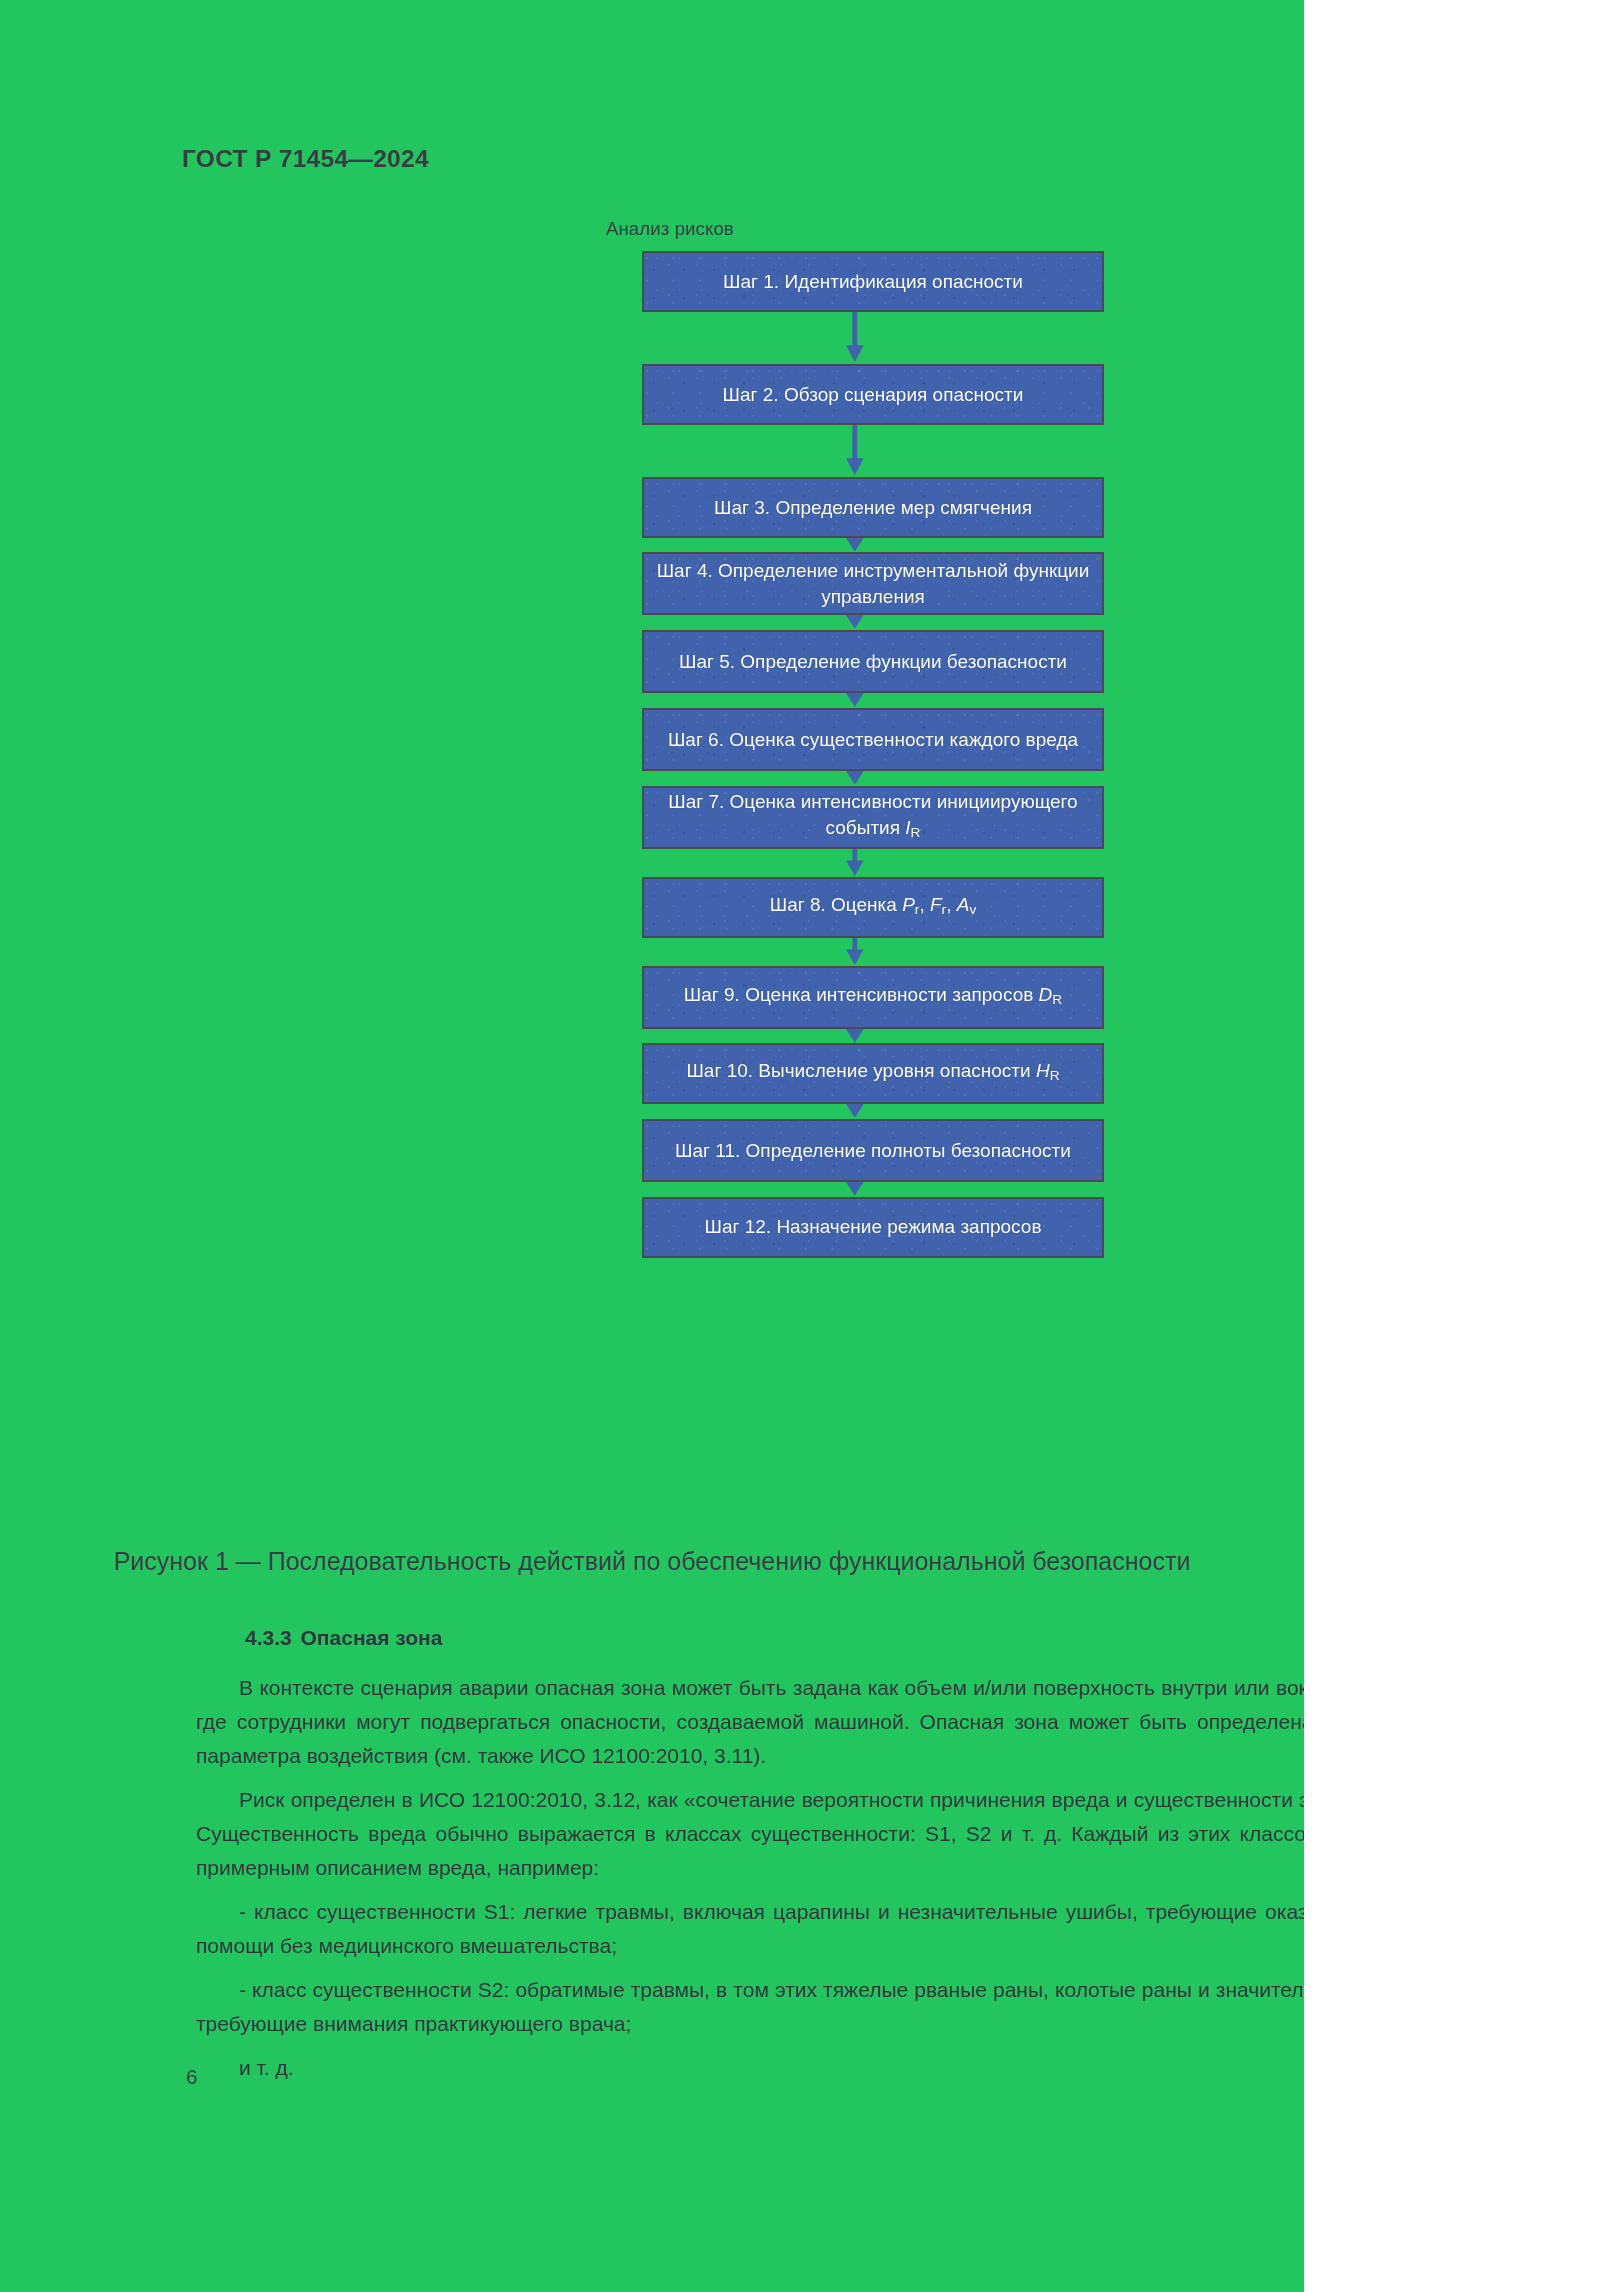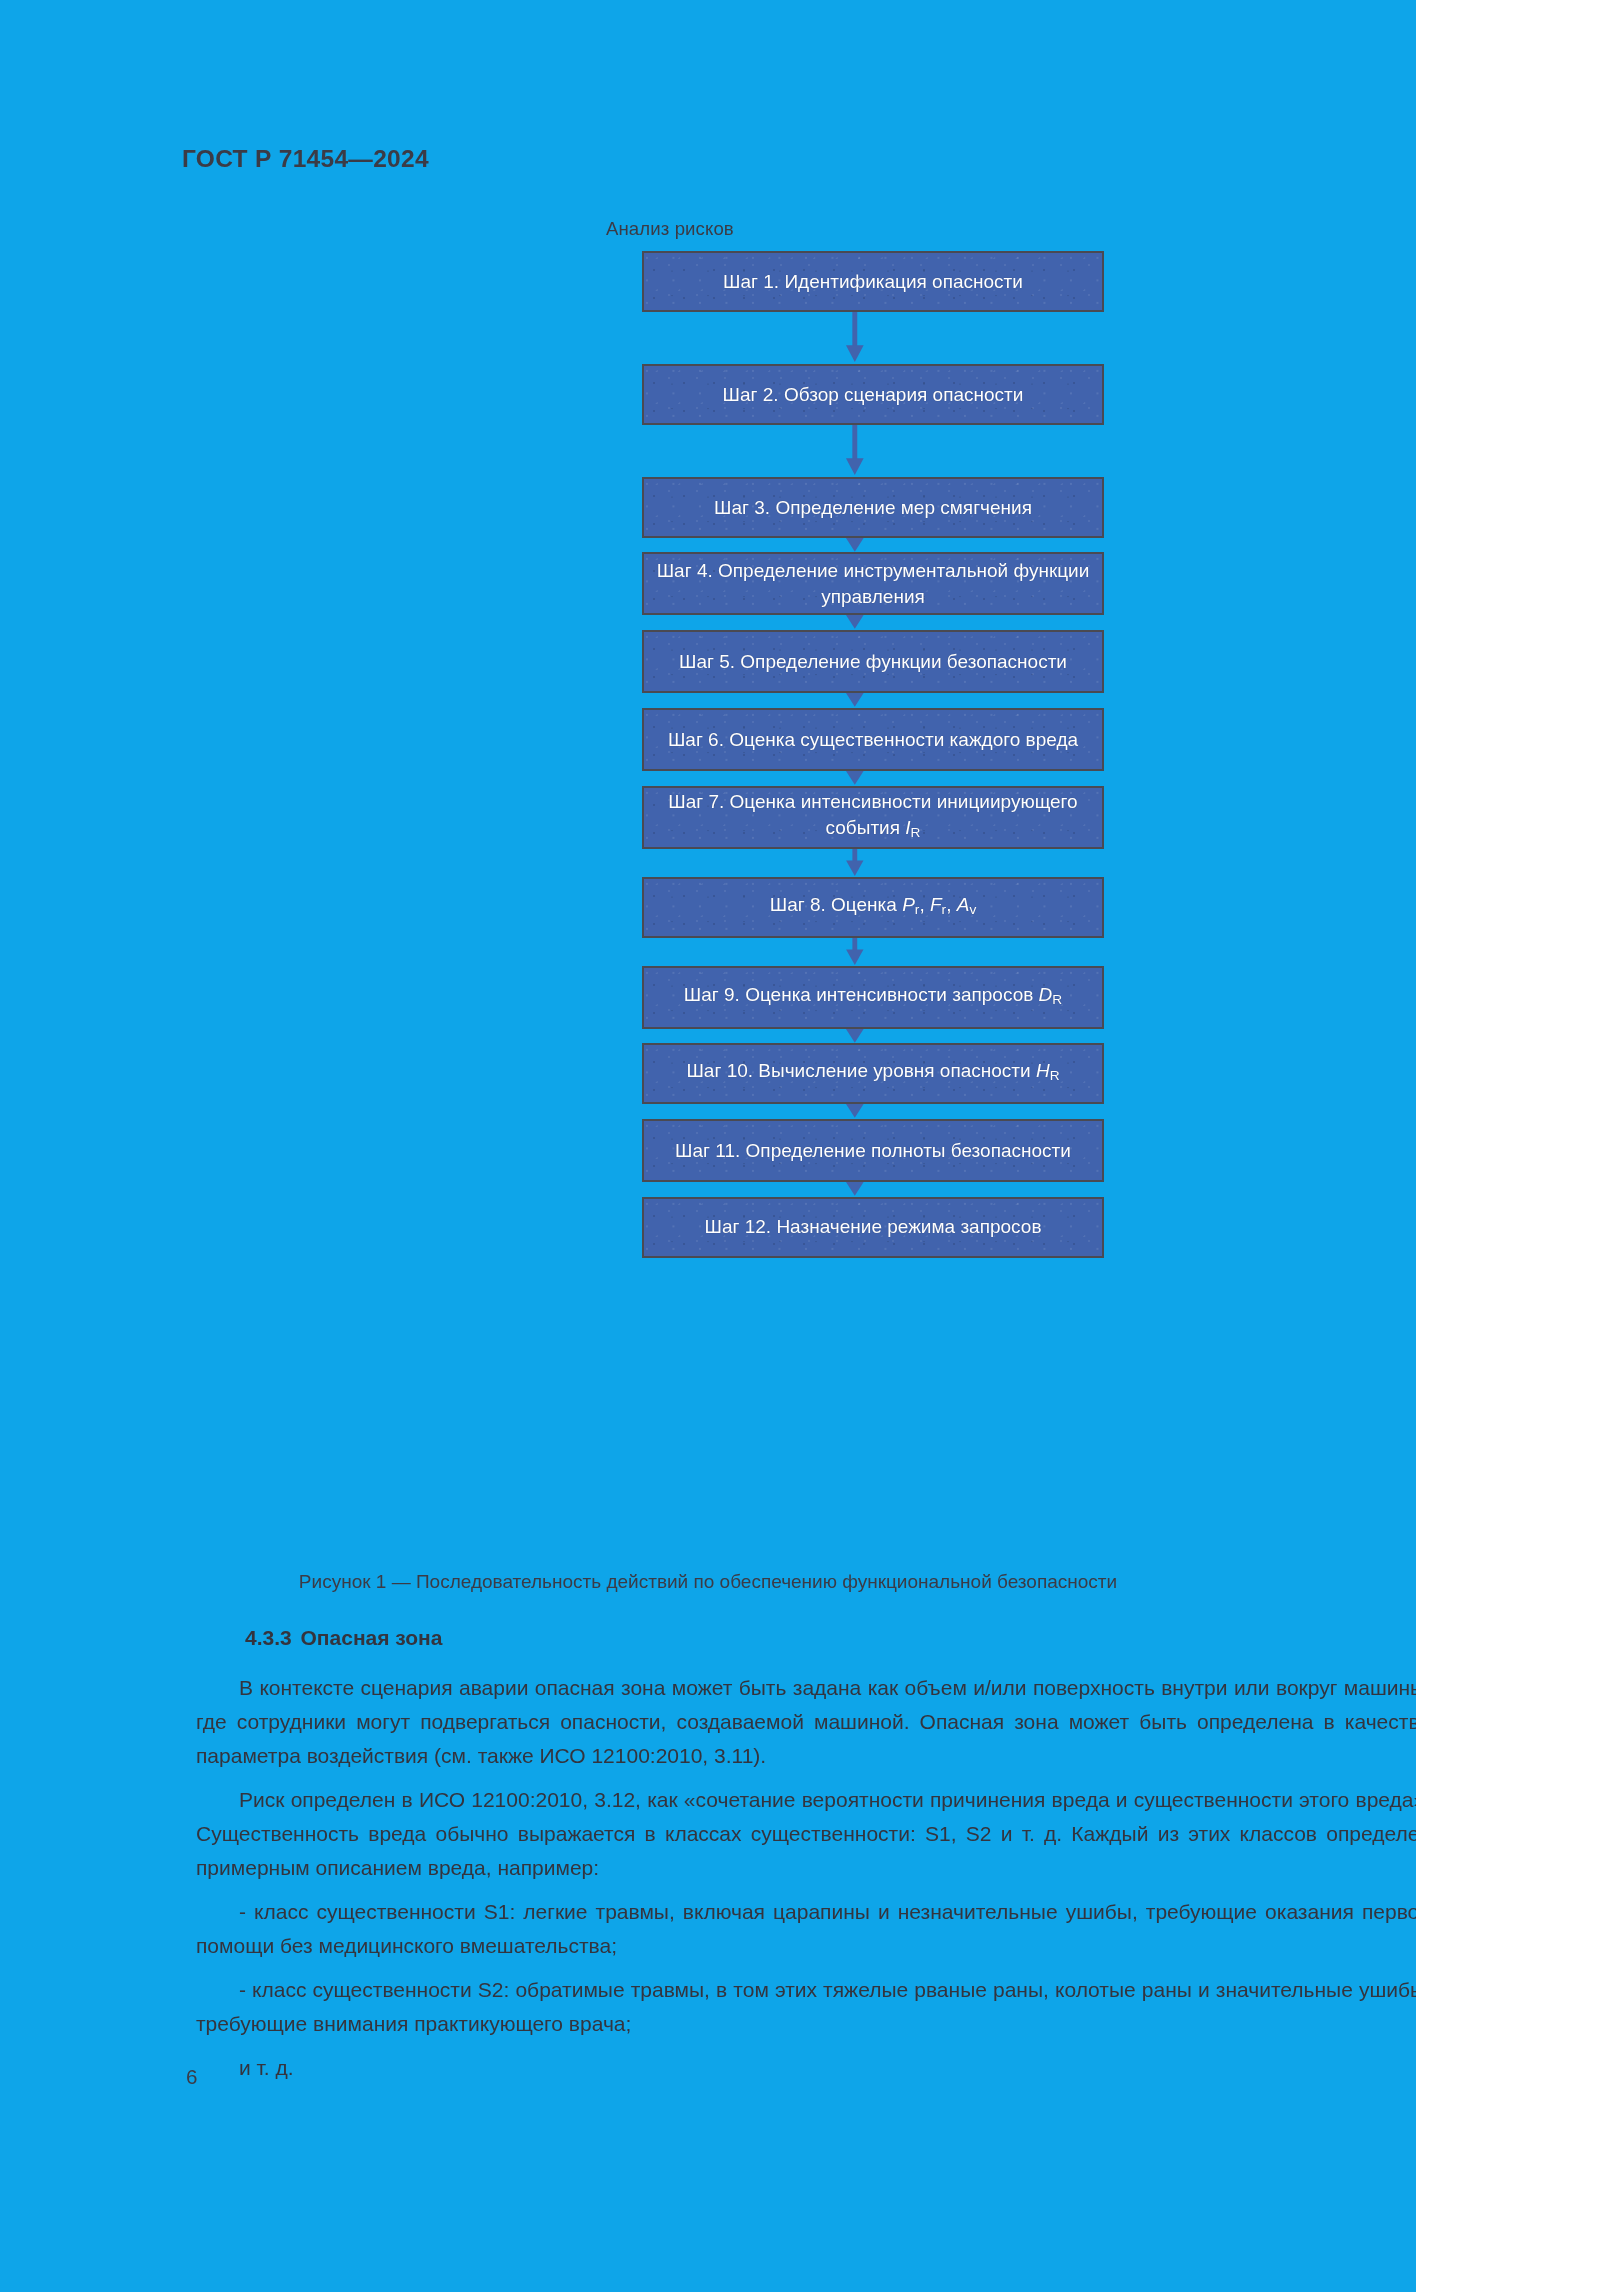--- a/index.html
+++ b/index.html
@@ -5,23 +5,23 @@
   html, body {
     margin: 0;
     padding: 0;
     background: #ffffff;
   }
   body {
     font-family: "Liberation Sans", sans-serif;
   }
   .page {
     position: relative;
-    width: 1416px;
+    width: 1304px;
     height: 2293px;
-    background: #0ea5e9;
+    background: #22c55e;
     overflow: hidden;
   }
 
   
   .doc-header {
     position: absolute;
     left: 182px;
     top: 145px;
     font-size: 24.5px;
     font-weight: bold;
@@ -79,23 +79,22 @@
   }
   .connector svg { display: block; }
 
   
   .fig-caption {
     position: absolute;
     left: 0;
     right: 0;
     top: 1547px;
     text-align: center;
-    font-size: 19px;
-    color: #3b3b46;
-    margin-top: 24px;
+    font-size: 25px;
+    color: #3b3b46;
   }
 
   
   .body-text {
     position: absolute;
     left: 186px;
     top: 1605px;
     width: 1255px;
     font-size: 21px;
     line-height: 34px;

